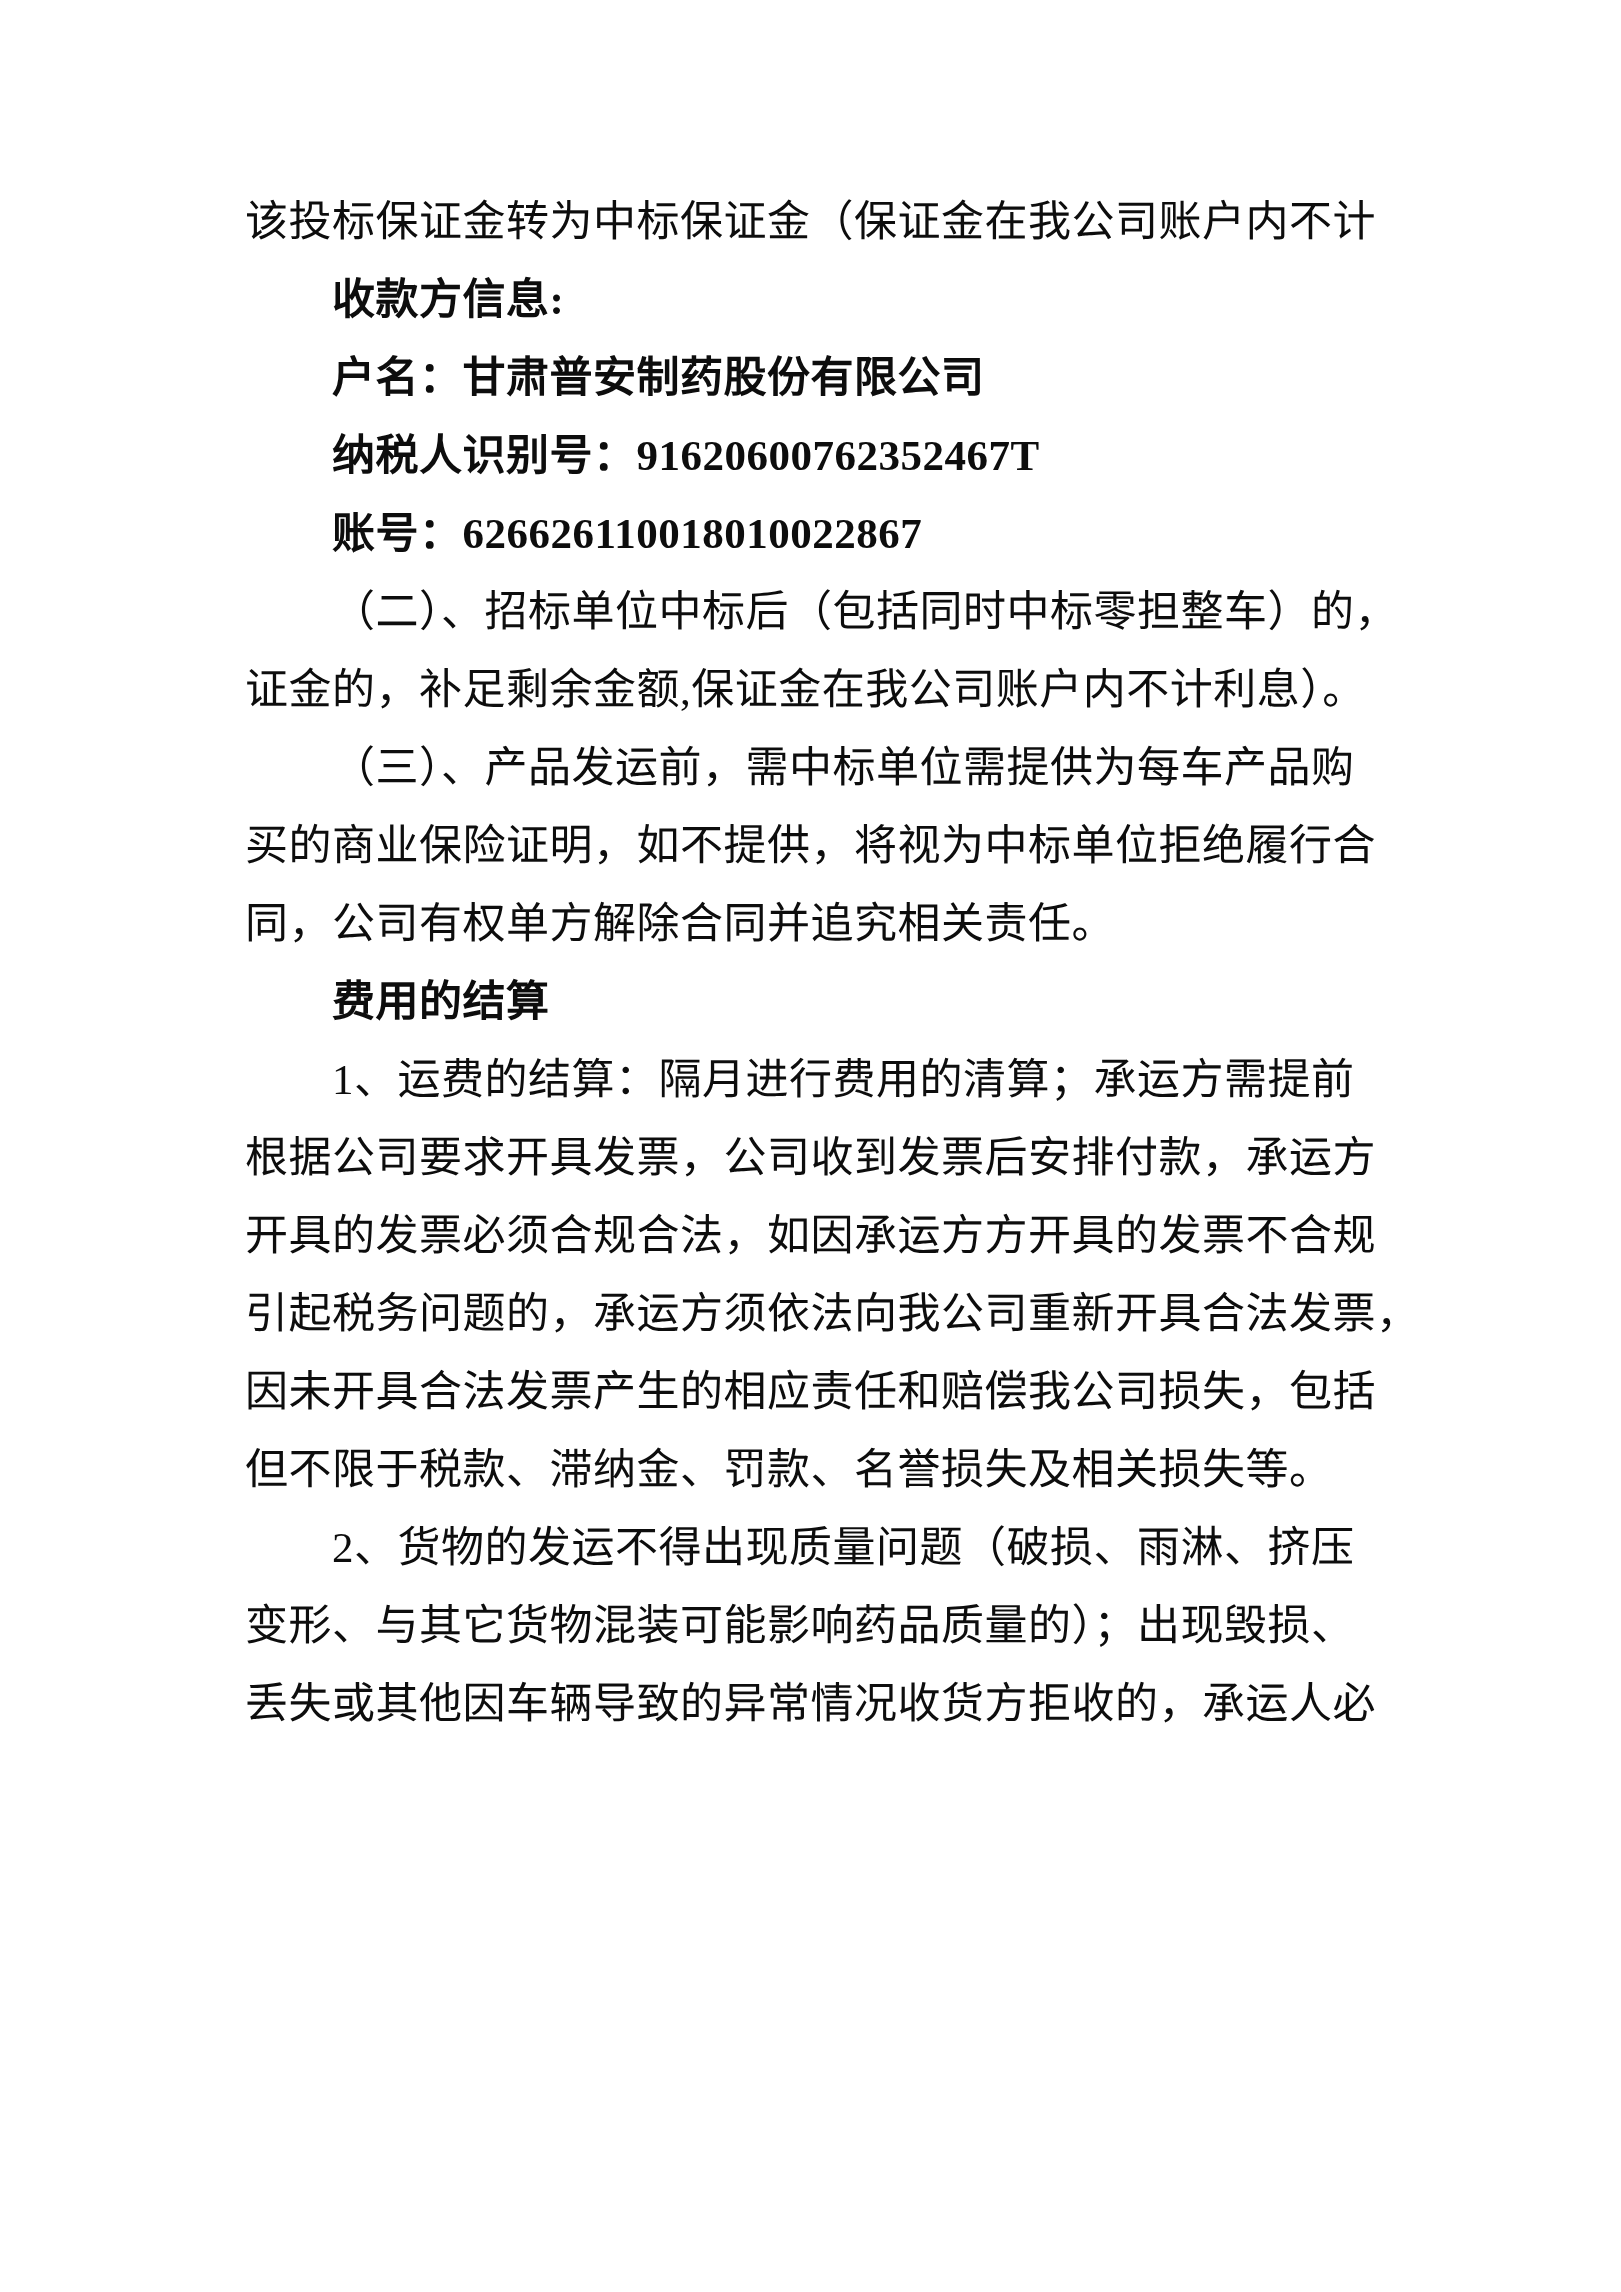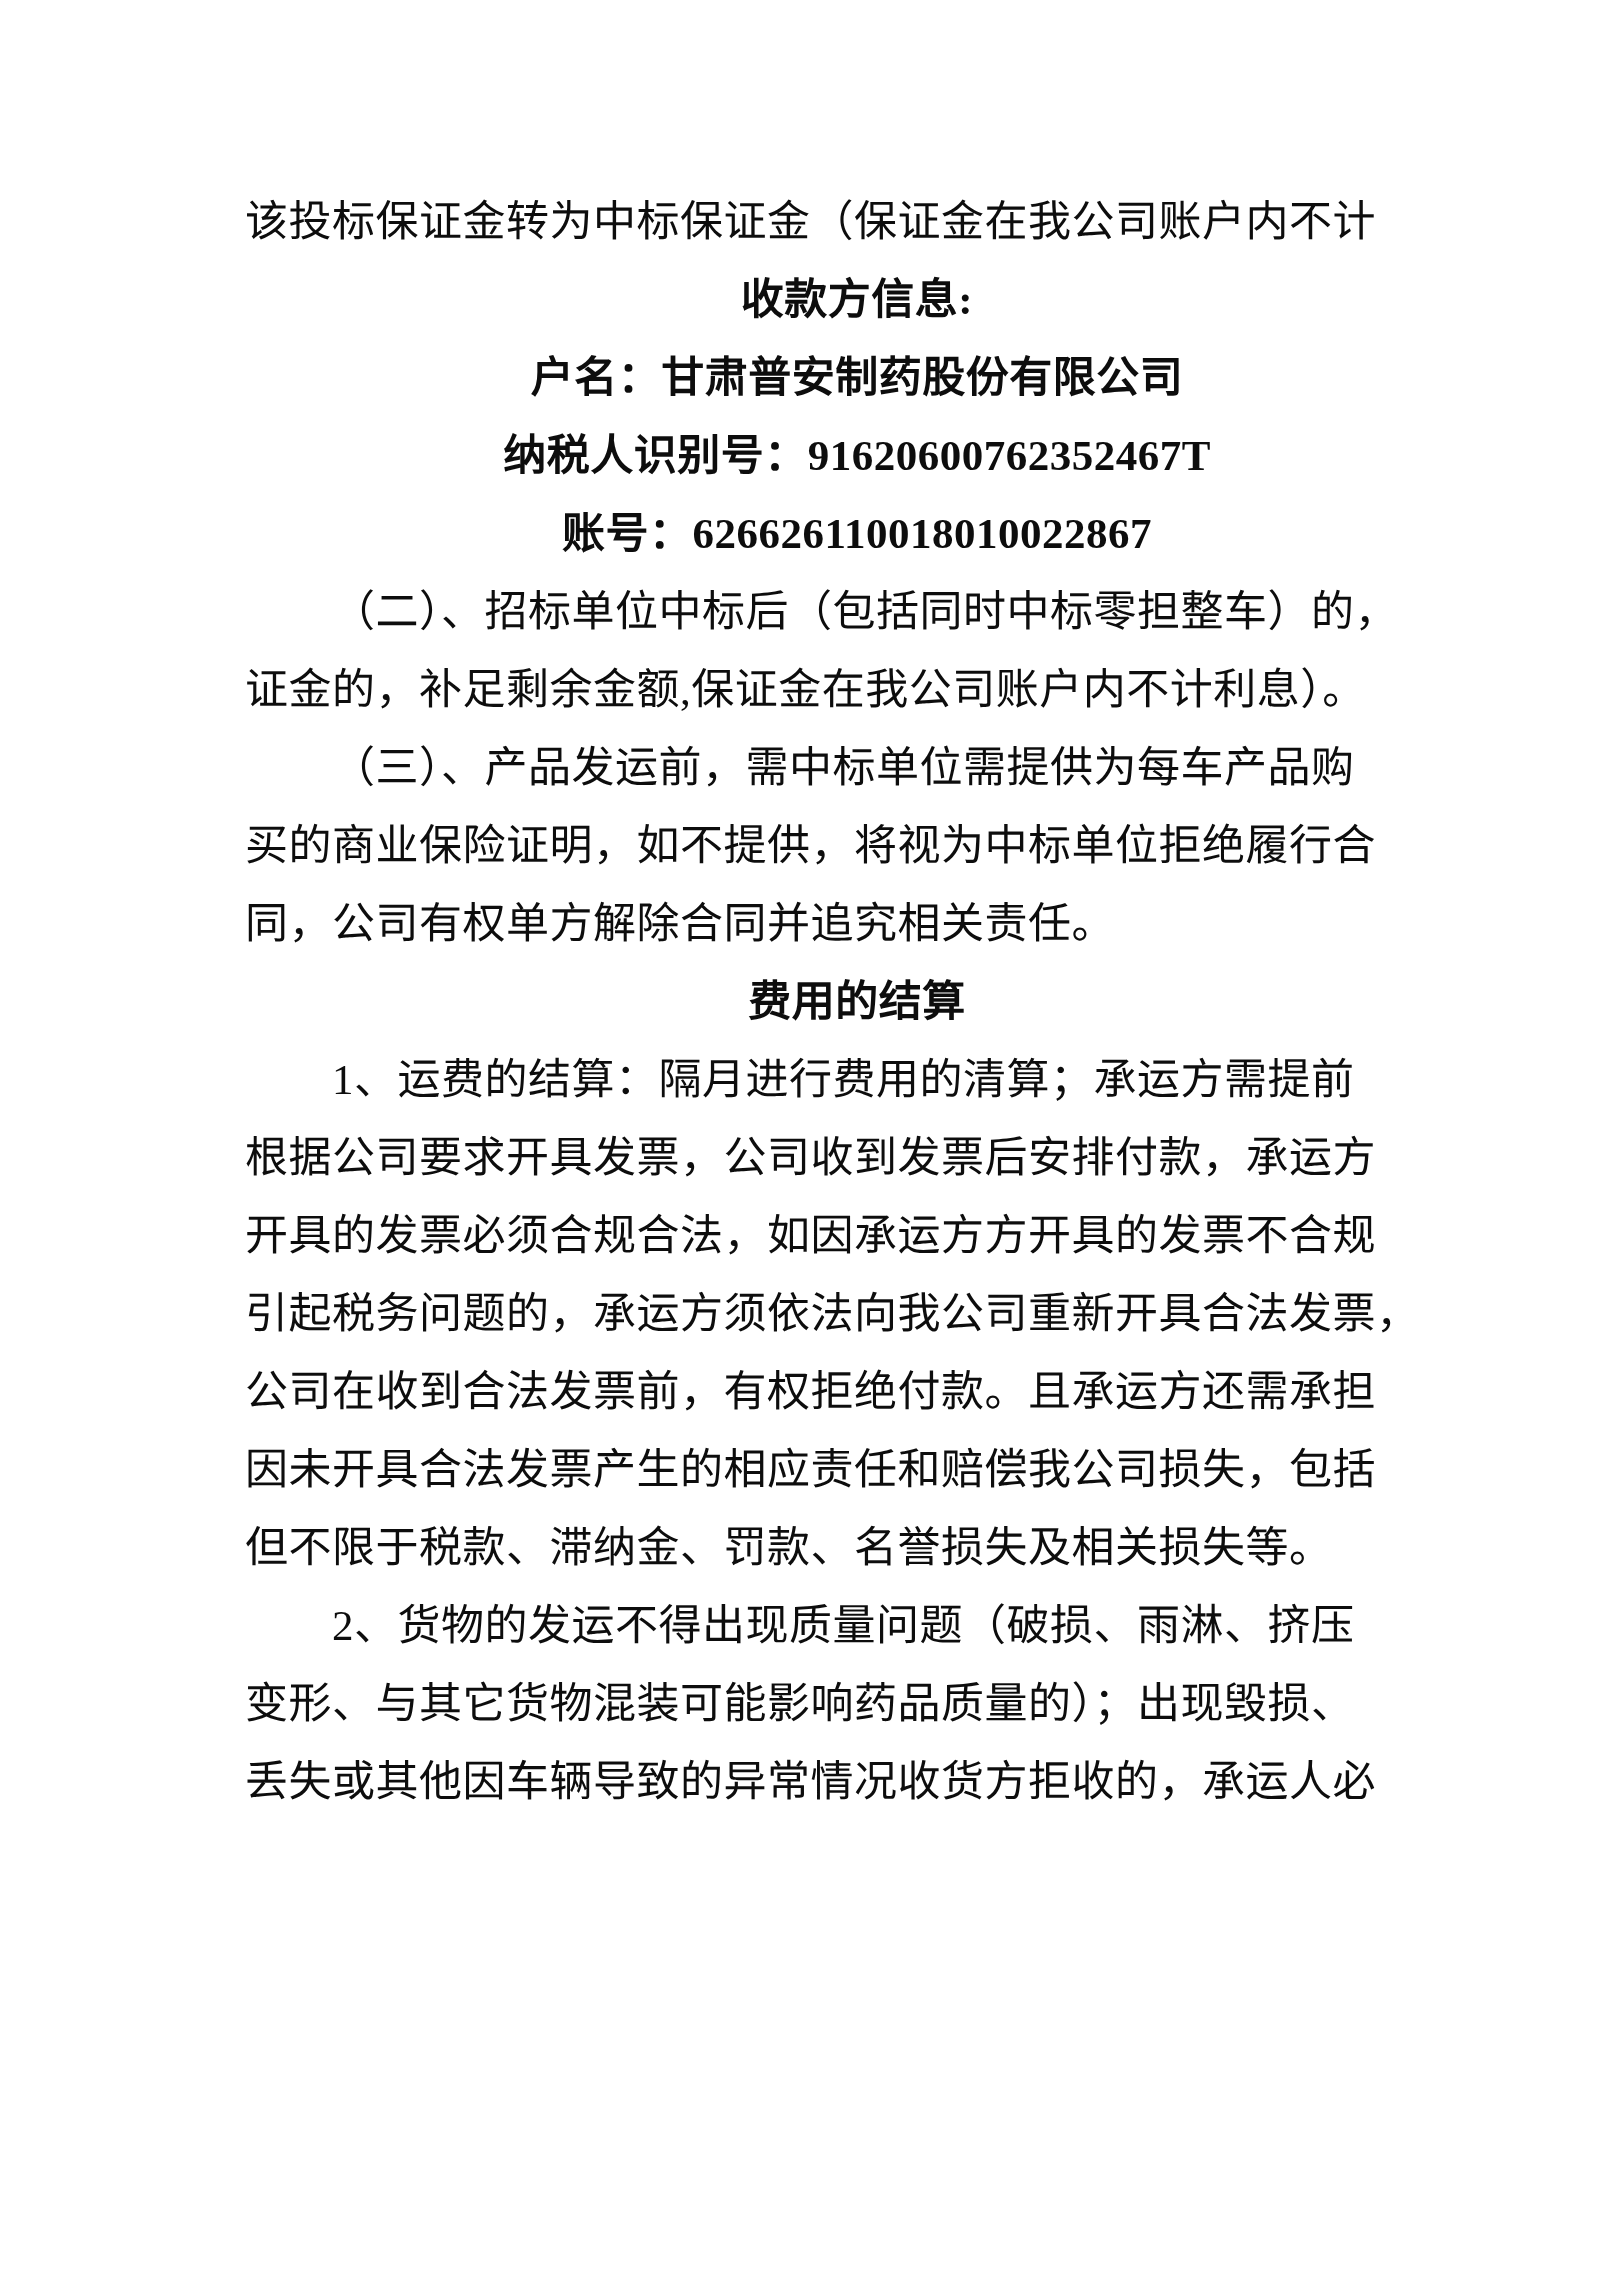--- a/index.html
+++ b/index.html
@@ -29,21 +29,20 @@
     font-size: 43px;
     letter-spacing: 0.5px;
     white-space: nowrap;
     text-align: left;
   }
   .ind {
     padding-left: 87px;   
   }
   .b {
     font-weight: 700;
-    text-align: center;
   }
 </style>
 </head>
 <body>
 
 <div class="page">
   <div class="doc-body">
 
     <div class="ln">该投标保证金转为中标保证金（保证金在我公司账户内不计</div>
 
@@ -58,21 +57,20 @@
     <div class="ln ind">（三）、产品发运前，需中标单位需提供为每车产品购</div>
     <div class="ln">买的商业保险证明，如不提供，将视为中标单位拒绝履行合</div>
     <div class="ln">同，公司有权单方解除合同并追究相关责任。</div>
 
     <div class="ln ind b">费用的结算</div>
 
     <div class="ln ind">1、运费的结算：隔月进行费用的清算；承运方需提前</div>
     <div class="ln">根据公司要求开具发票，公司收到发票后安排付款，承运方</div>
     <div class="ln">开具的发票必须合规合法，如因承运方方开具的发票不合规</div>
     <div class="ln">引起税务问题的，承运方须依法向我公司重新开具合法发票，</div>
-    <div class="ln">公司在收到合法发票前，有权拒绝付款。且承运方还需承担</div>
     <div class="ln">因未开具合法发票产生的相应责任和赔偿我公司损失，包括</div>
     <div class="ln">但不限于税款、滞纳金、罚款、名誉损失及相关损失等。</div>
 
     <div class="ln ind">2、货物的发运不得出现质量问题（破损、雨淋、挤压</div>
     <div class="ln">变形、与其它货物混装可能影响药品质量的）；出现毁损、</div>
     <div class="ln">丢失或其他因车辆导致的异常情况收货方拒收的，承运人必</div>
 
   </div>
 </div>
 

